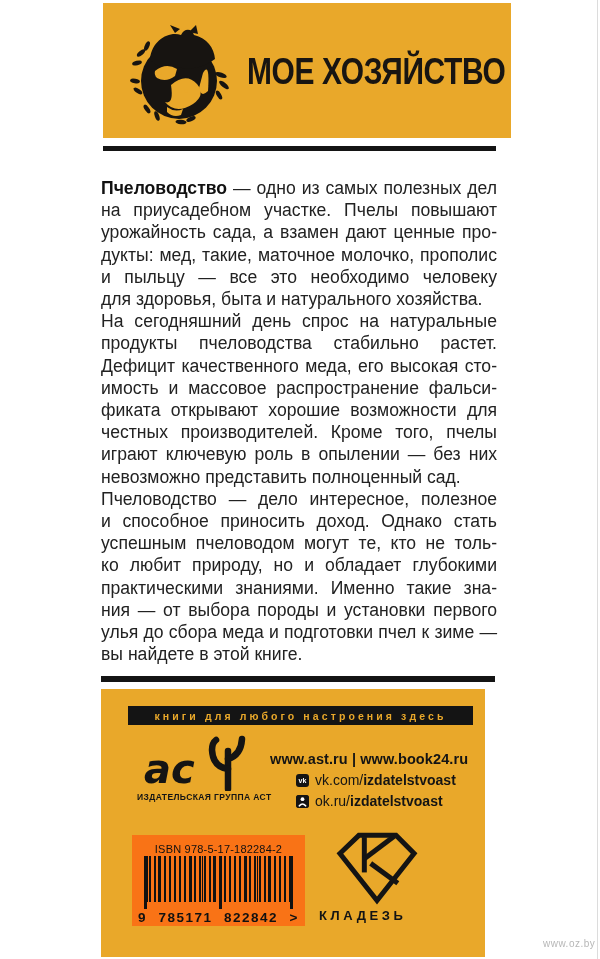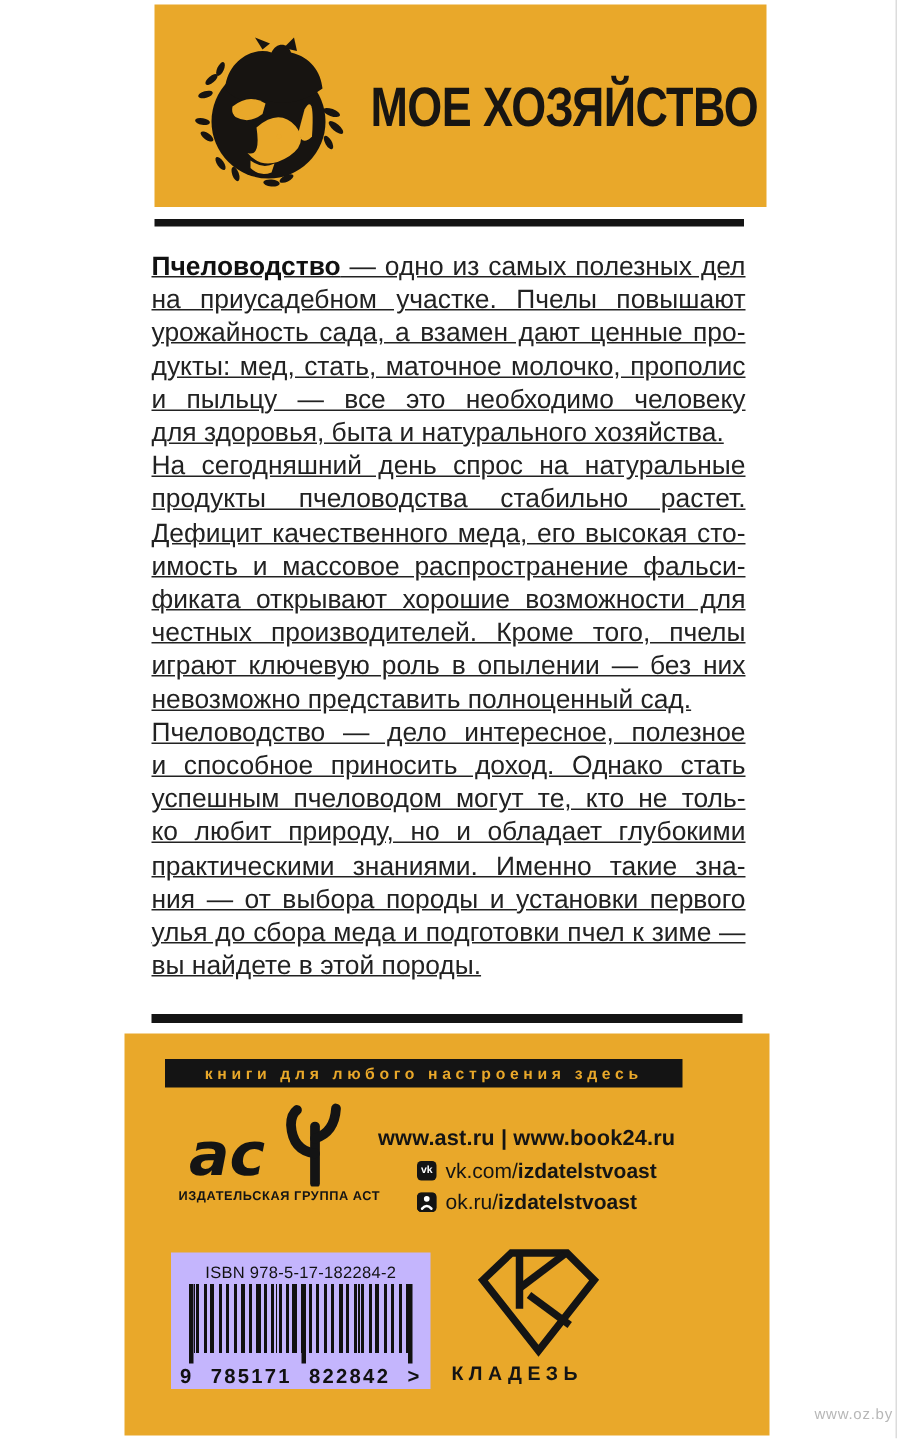--- a/index.html
+++ b/index.html
@@ -9,44 +9,44 @@
   
   .header{position:absolute;left:103px;top:3px;width:408px;height:135px;background:#E9A82A;}
   .brand{position:absolute;left:144px;top:48px;font-size:37px;font-weight:700;color:#181512;
          letter-spacing:-0.5px;white-space:nowrap;transform:scaleX(0.81);transform-origin:left top;}
   .logo-svg{position:absolute;left:26px;top:20px;}
 
   .rule-top{position:absolute;left:103px;top:146px;width:393px;height:5px;background:#141414;}
   .rule-bottom{position:absolute;left:101px;top:676px;width:394px;height:6px;background:#141414;}
 
   
-  .annotation{position:absolute;left:101px;top:166px;width:396px;font-size:17.6px;line-height:22.2px;color:#222;text-decoration:underline;}
+  .annotation{position:absolute;left:101px;top:177px;width:396px;font-size:17.6px;line-height:22.2px;color:#222;}
   .line{text-align:justify;text-align-last:justify;}
   .line-last{text-align-last:left;}
   .line b{font-weight:700;color:#111;}
 
   
-  .footer{position:absolute;left:83px;top:689px;width:430px;height:268px;background:#E9A82A;}
+  .footer{position:absolute;left:101px;top:689px;width:384px;height:268px;background:#E9A82A;}
   .slogan{position:absolute;left:27px;top:17px;width:345px;height:19px;background:#141414;
           color:#E9A82A;font-size:10.5px;font-weight:700;letter-spacing:3.1px;line-height:20px;text-align:center;}
 
   .ast{position:absolute;left:36px;top:40px;width:126px;text-align:center;}
   .ast-caption{font-size:8.5px;font-weight:700;letter-spacing:0.4px;color:#141414;margin-top:1px;white-space:nowrap;text-align:center;}
 
   .links{position:absolute;left:169px;top:62px;color:#141414;}
   .sites{font-weight:700;font-size:14.5px;letter-spacing:0.1px;}
   .link-row{display:flex;align-items:center;gap:6px;font-size:14px;margin-top:5px;margin-left:26px;}
   .link-row:first-of-type{margin-top:12px;}
   .link-text{white-space:nowrap;}
   .link-text b{font-weight:700;}
   .sq-icon{width:13px;height:13px;border-radius:3px;background:#141414;color:#fff;display:flex;
            align-items:center;justify-content:center;font-size:7px;font-weight:700;flex:0 0 13px;}
 
   
-  .barcode-box{position:absolute;left:31px;top:146px;width:173px;height:91px;background:#c4b5fd;}
+  .barcode-box{position:absolute;left:31px;top:146px;width:173px;height:91px;background:#f97316;}
   .isbn{text-align:center;font-size:11px;color:#111;margin-top:8px;letter-spacing:0.2px;font-weight:400;white-space:nowrap;}
   .bars{position:relative;margin:1px 12px 0;height:46px;
         background:
           repeating-linear-gradient(90deg,#111 0 2px,transparent 2px 5px),
           repeating-linear-gradient(90deg,transparent 0 3px,#111 3px 4px,transparent 4px 11px);}
   .guard{position:absolute;top:0;width:3px;height:53px;background:#111;}
   .guard.g-l{left:0;}
   .guard.g-m{left:50%;}
   .guard.g-r{right:0;}
   .digits{display:flex;justify-content:space-between;align-items:flex-end;padding:8px 6px 0;
@@ -94,39 +94,39 @@
     </svg>
     <div class="brand">МОЕ ХОЗЯЙСТВО</div>
   </div>
 
   <div class="rule-top"></div>
 
   <div class="annotation">
       <div class="line"><b>Пчеловодство</b> — одно из самых полезных дел</div>
       <div class="line">на приусадебном участке. Пчелы повышают</div>
       <div class="line">урожайность сада, а взамен дают ценные про-</div>
-      <div class="line">дукты: мед, стать, маточное молочко, прополис</div>
+      <div class="line">дукты: мед, такие, маточное молочко, прополис</div>
       <div class="line">и пыльцу — все это необходимо человеку</div>
       <div class="line line-last">для здоровья, быта и натурального хозяйства.</div>
       <div class="line">На сегодняшний день спрос на натуральные</div>
       <div class="line">продукты пчеловодства стабильно растет.</div>
       <div class="line">Дефицит качественного меда, его высокая сто-</div>
       <div class="line">имость и массовое распространение фальси-</div>
       <div class="line">фиката открывают хорошие возможности для</div>
       <div class="line">честных производителей. Кроме того, пчелы</div>
       <div class="line">играют ключевую роль в опылении — без них</div>
       <div class="line line-last">невозможно представить полноценный сад.</div>
       <div class="line">Пчеловодство — дело интересное, полезное</div>
       <div class="line">и способное приносить доход. Однако стать</div>
       <div class="line">успешным пчеловодом могут те, кто не толь-</div>
       <div class="line">ко любит природу, но и обладает глубокими</div>
       <div class="line">практическими знаниями. Именно такие зна-</div>
       <div class="line">ния — от выбора породы и установки первого</div>
       <div class="line">улья до сбора меда и подготовки пчел к зиме —</div>
-      <div class="line line-last">вы найдете в этой породы.</div>
+      <div class="line line-last">вы найдете в этой книге.</div>
     </div>
 
   <div class="rule-bottom"></div>
 
   <div class="footer">
 
     <div class="slogan">книги для любого настроения здесь</div>
 
     <div class="ast">
       <svg width="116" height="62" viewBox="0 0 116 62" style="display:block;margin:0 auto;">

